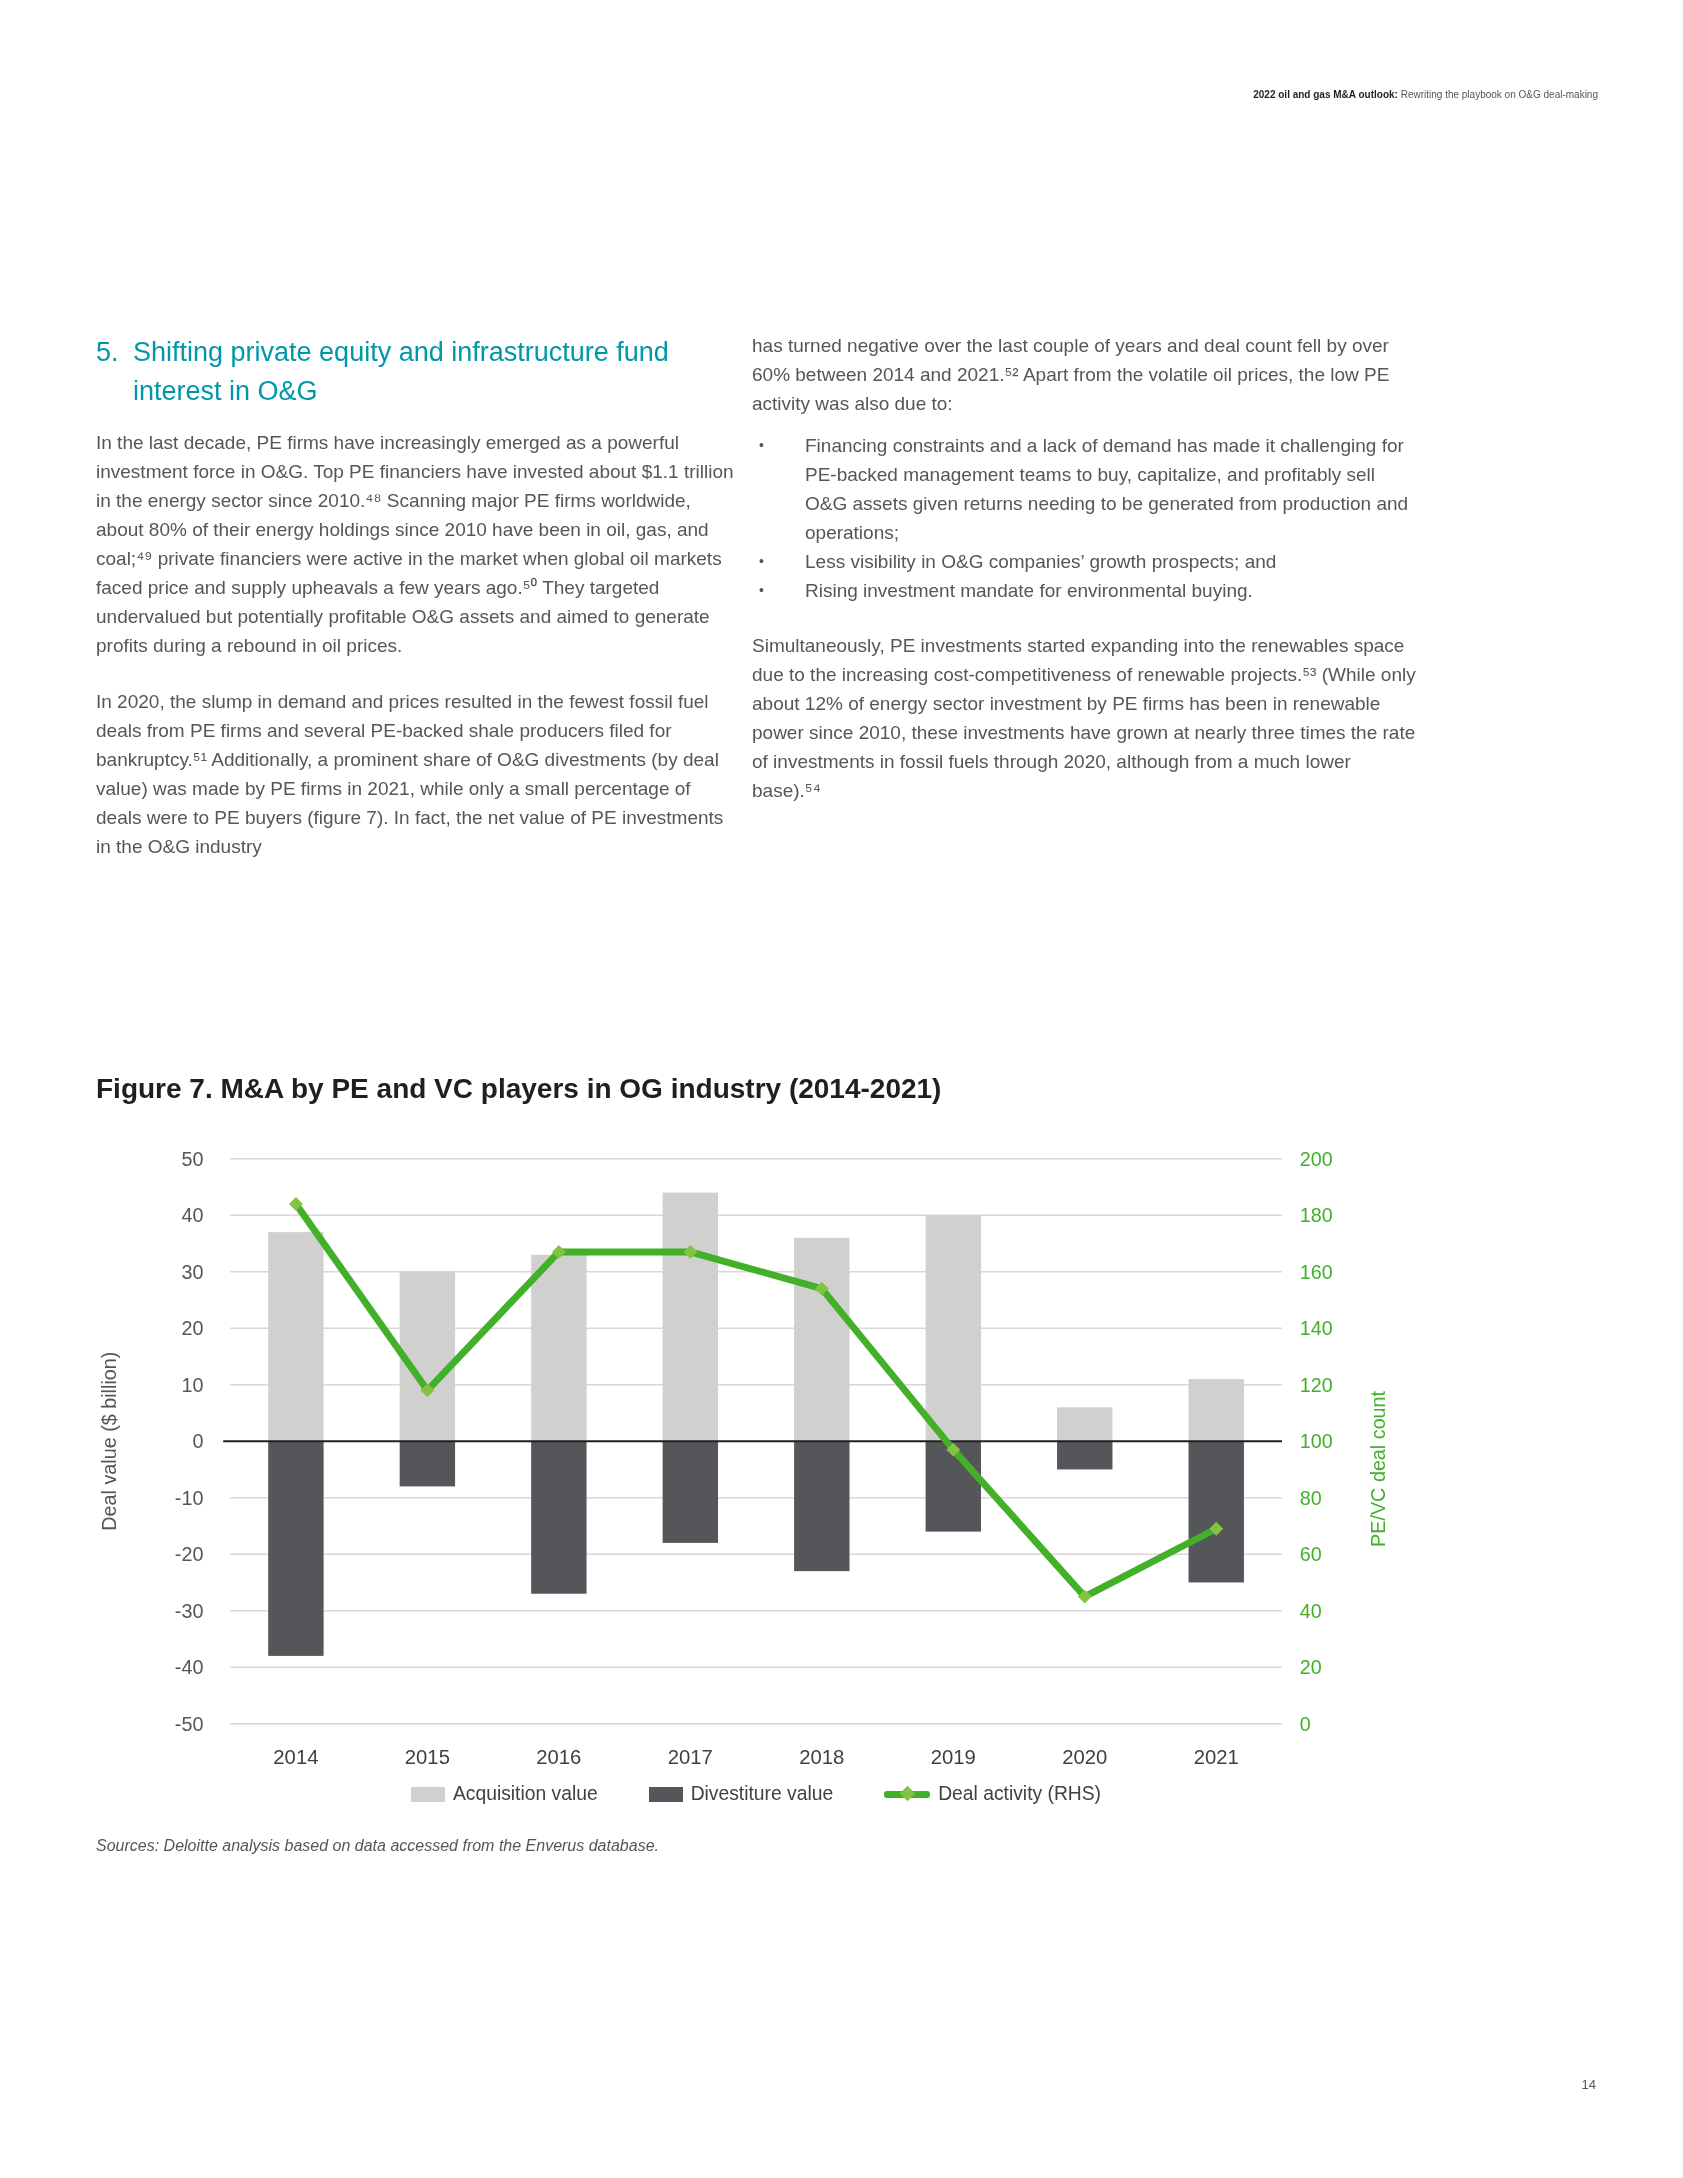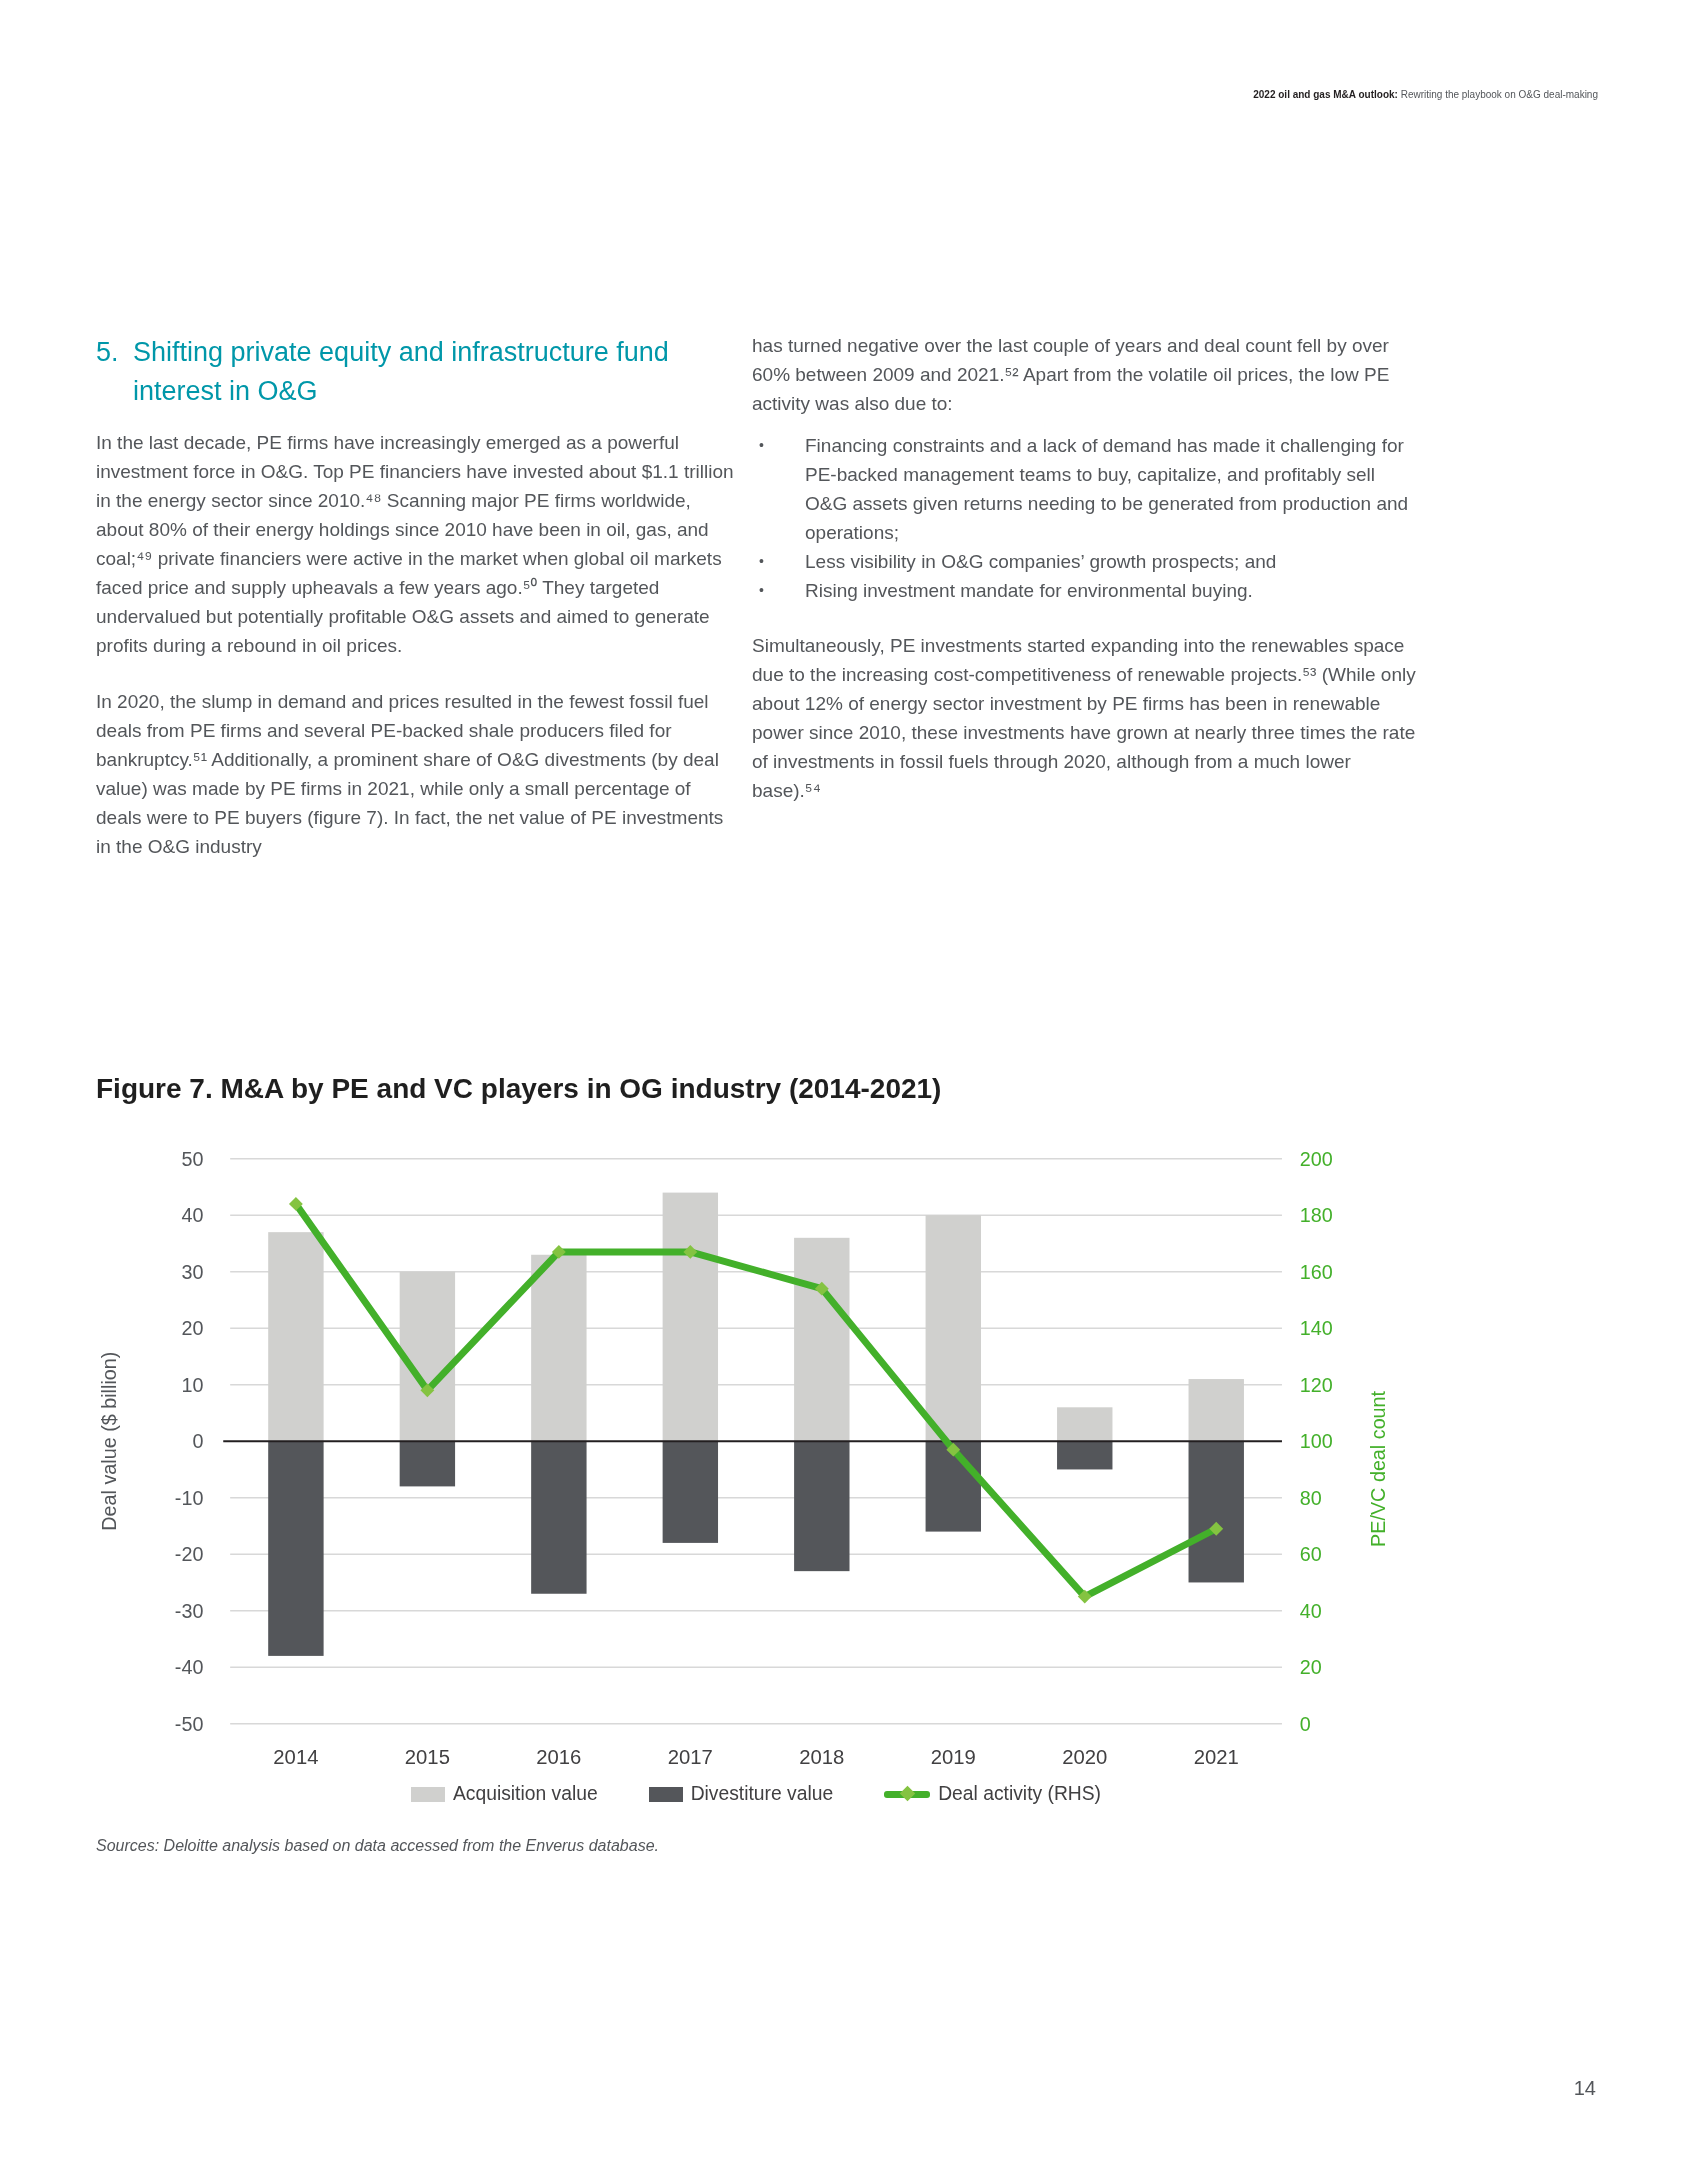--- a/index.html
+++ b/index.html
@@ -32,39 +32,39 @@
     display:flex;justify-content:center;align-items:center;gap:51px;
     font-size:19.3px;color:#414042;
   }
   .legend-item{display:flex;align-items:center;gap:8px;margin-top:8px;}
   .swatch{display:inline-block;width:34px;height:15px;}
   .swatch-line{display:inline-block;position:relative;width:46px;height:7px;border-radius:3px;}
   .swatch-line .diamond{
     position:absolute;left:18px;top:-2.5px;width:11px;height:11px;transform:rotate(45deg);
   }
   .sources{position:absolute;left:96px;top:1837px;font-size:16px;font-style:italic;color:#53565a;}
-  .page-num{position:absolute;top:2077px;right:87px;font-size:20px;color:#53565a;}
+  .page-num{position:absolute;top:2077px;right:87px;font-size:13px;color:#53565a;}
 </style>
 </head>
 <body>
 
 <div class="header"><b>2022 oil and gas M&amp;A outlook:</b><span> Rewriting the playbook on O&amp;G deal-making</span></div>
 
 <div class="section-heading">
   <span class="num">5.</span>
   <span>Shifting private equity and infrastructure fund interest in O&amp;G</span>
 </div>
 
 <div class="col col-left">
   <p>In the last decade, PE firms have increasingly emerged as a powerful investment force in O&amp;G. Top PE financiers have invested about $1.1 trillion in the energy sector since 2010.⁴⁸ Scanning major PE firms worldwide, about 80% of their energy holdings since 2010 have been in oil, gas, and coal;⁴⁹ private financiers were active in the market when global oil markets faced price and supply upheavals a few years ago.⁵⁰ They targeted undervalued but potentially profitable O&amp;G assets and aimed to generate profits during a rebound in oil prices.</p>
   <p>In 2020, the slump in demand and prices resulted in the fewest fossil fuel deals from PE firms and several PE-backed shale producers filed for bankruptcy.⁵¹ Additionally, a prominent share of O&amp;G divestments (by deal value) was made by PE firms in 2021, while only a small percentage of deals were to PE buyers (figure 7). In fact, the net value of PE investments in the O&amp;G industry</p>
 </div>
 
 <div class="col col-right">
-  <p>has turned negative over the last couple of years and deal count fell by over 60% between 2009 and 2021.⁵² Apart from the volatile oil prices, the low PE activity was also due to:</p>
+  <p>has turned negative over the last couple of years and deal count fell by over 60% between 2014 and 2021.⁵² Apart from the volatile oil prices, the low PE activity was also due to:</p>
   <ul class="bullets">
     <li>
       <span class="dot">•</span>
       <span>Financing constraints and a lack of demand has made it challenging for PE-backed management teams to buy, capitalize, and profitably sell O&amp;G assets given returns needing to be generated from production and operations;</span>
     </li>
     <li>
       <span class="dot">•</span>
       <span>Less visibility in O&amp;G companies’ growth prospects; and</span>
     </li>
     <li>

